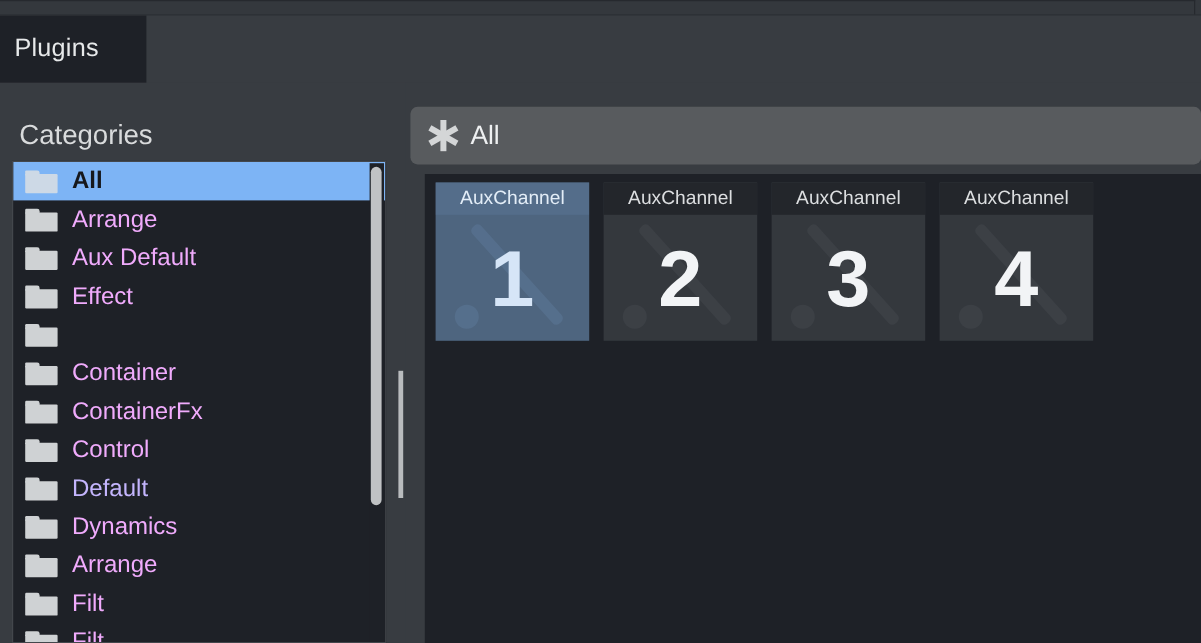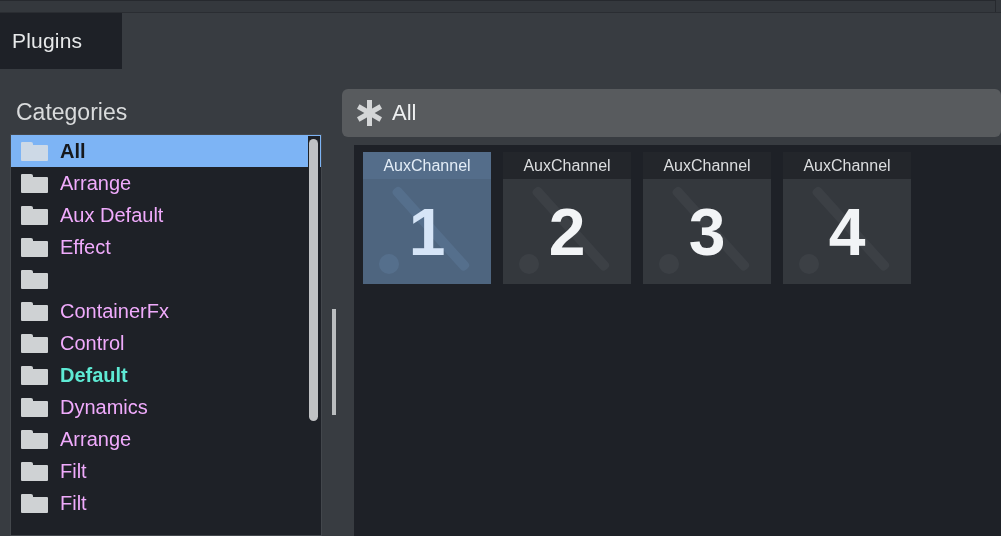--- a/index.html
+++ b/index.html
@@ -118,22 +118,22 @@
   .cat-label {
     color: #f0abfc;
     font-size: 20px;
     white-space: nowrap;
   }
   .cat-row.selected .cat-label {
     color: #16181c;
     font-weight: bold;
   }
   .cat-row.bold .cat-label {
-    color: #5eead4;
-    font-weight: bold;
+    color: #c4b5fd;
+    font-weight: normal;
   }
 
   
   .list-scroll-track {
     position: absolute;
     right: 1px; top: 1px;
     width: 12px; height: 400px;
     background: #1e2127;
   }
   .list-scroll-thumb {
@@ -318,20 +318,27 @@
             <span class="tab-bit"></span>
             <span class="body"></span>
           </span>
         <span class="cat-label">Effect</span>
       </div>
       <div class="cat-row">
         <span class="folder-icon">
             <span class="tab-bit"></span>
             <span class="body"></span>
           </span>
+      </div>
+      <div class="cat-row">
+        <span class="folder-icon">
+            <span class="tab-bit"></span>
+            <span class="body"></span>
+          </span>
+        <span class="cat-label">Container</span>
       </div>
       <div class="cat-row">
         <span class="folder-icon">
             <span class="tab-bit"></span>
             <span class="body"></span>
           </span>
         <span class="cat-label">ContainerFx</span>
       </div>
       <div class="cat-row">
         <span class="folder-icon">

